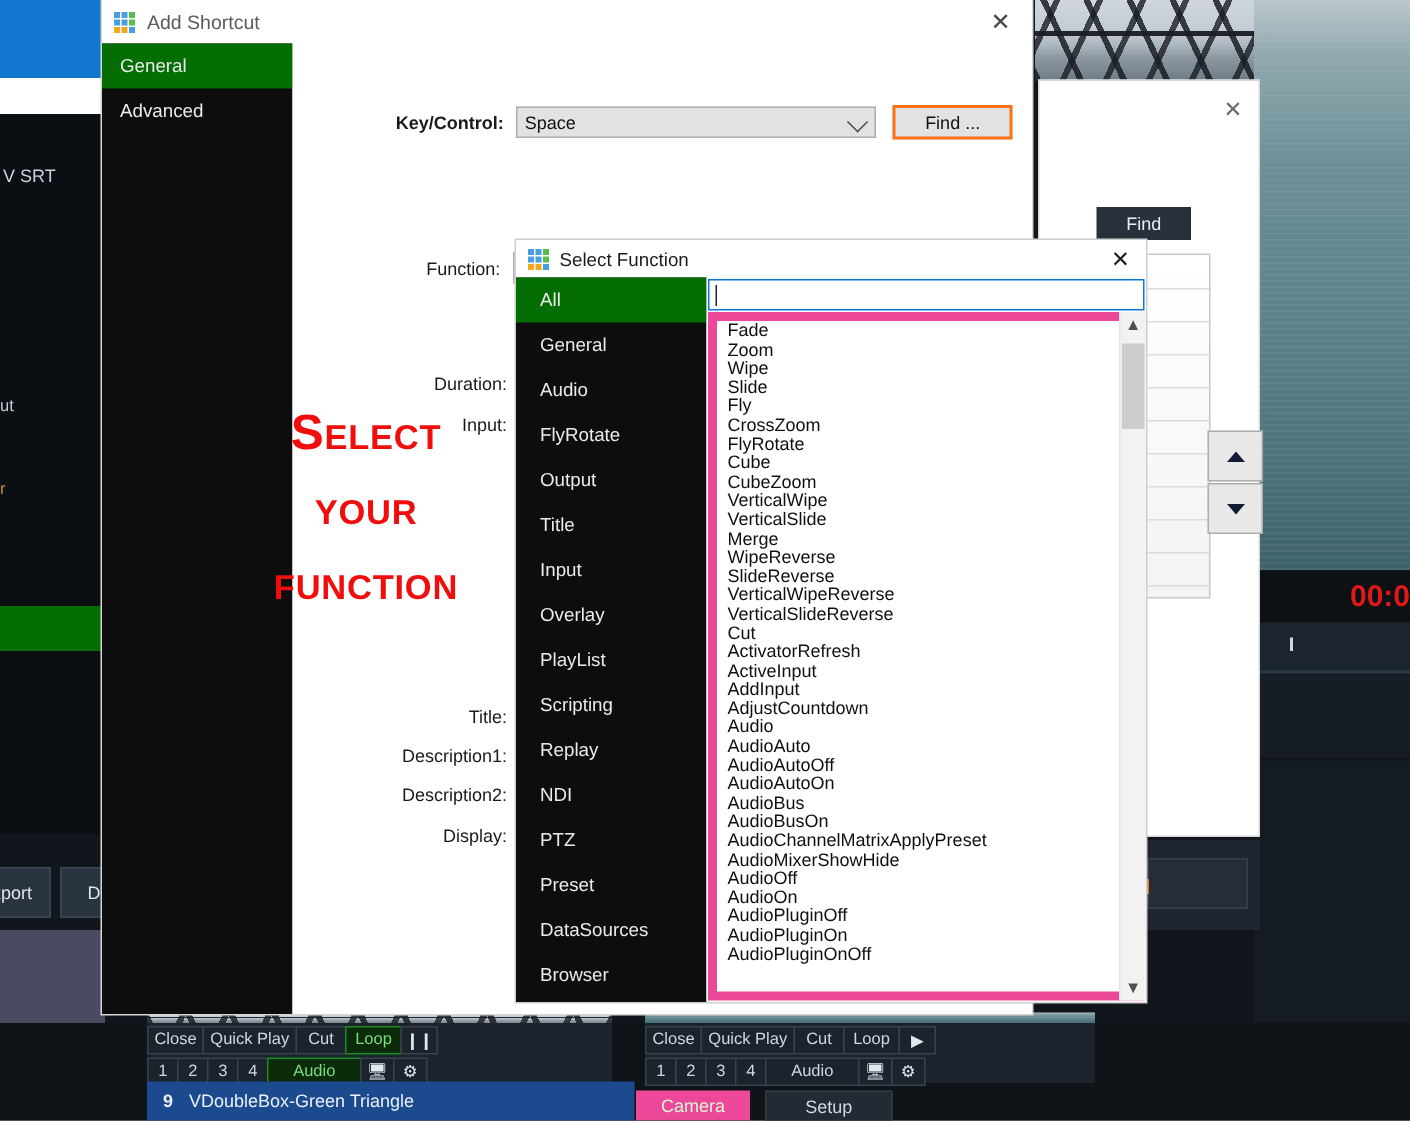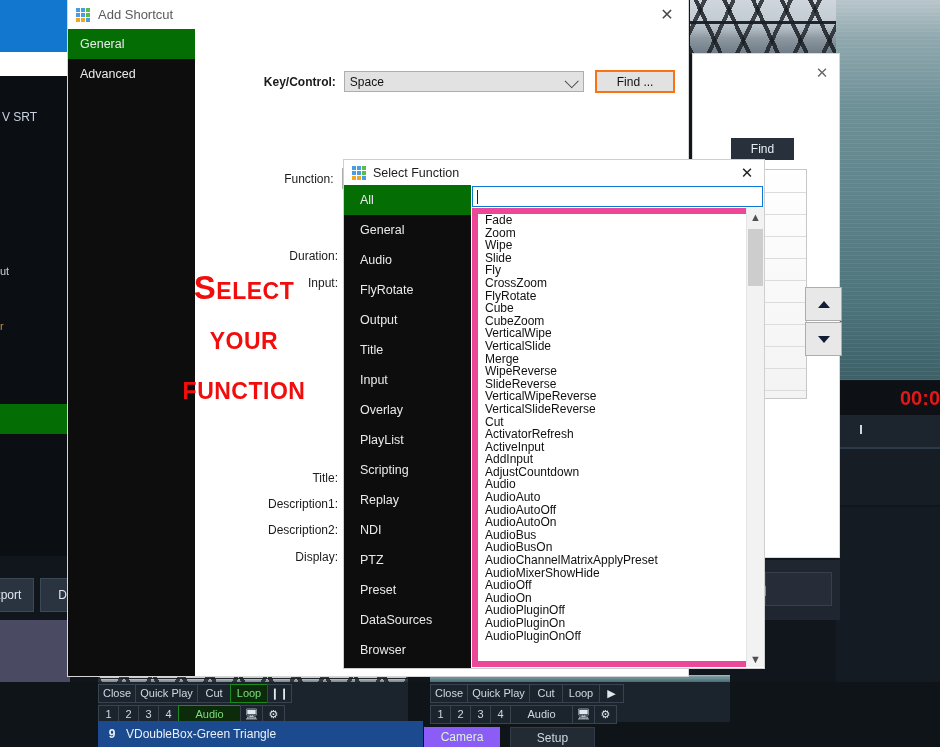--- a/index.html
+++ b/index.html
@@ -72,21 +72,21 @@
     height:19px;display:flex;align-items:center;justify-content:center;
     color:#cfd8e2;font-size:11px;border:1px solid #39434f;margin-right:-1px;
     background:#1b232c;box-sizing:border-box;padding:0 6px;white-space:nowrap;
   }
   .ctrl-btn.green{background:#0b2b0b;border-color:#1d8a1d;color:#7ddc7d;}
   .ctrl-btn.icon{padding:0 5px;color:#dfe7ef;}
   .ctrl-num{width:21px;padding:0;}
 
   .list-row{position:absolute;height:26px;background:#1c4a8f;display:flex;align-items:center;color:#eaf0f7;font-size:12px;}
   .list-row .num{width:28px;text-align:center;font-weight:bold;}
-  .btn-camera{position:absolute;background:#8b5cf6;color:#d8f5d8;font-size:12px;display:flex;align-items:center;justify-content:center;}
+  .btn-camera{position:absolute;background:#ec4899;color:#d8f5d8;font-size:12px;display:flex;align-items:center;justify-content:center;}
   .btn-setup{position:absolute;background:#222a34;border:1px solid #323c49;color:#cfd8e2;font-size:12px;display:flex;align-items:center;justify-content:center;}
   .blue-left{left:0;top:721px;width:85px;height:26px;background:#1c4a8f;}
 
   
   #find-dialog{left:692px;top:53px;width:146px;height:503px;background:#ffffff;border:1px solid #d8d8d8;}
   #find-dialog .x{position:absolute;right:8px;top:10px;width:18px;height:18px;color:#6a6a6a;font-size:15px;
      display:flex;align-items:center;justify-content:center;}
   #find-btn{position:absolute;left:38px;top:84px;width:63px;height:22px;background:#27303b;color:#e7edf4;
      font-size:12px;display:flex;align-items:center;justify-content:center;}
   #find-table{position:absolute;left:-1px;top:115px;width:115px;height:230px;

